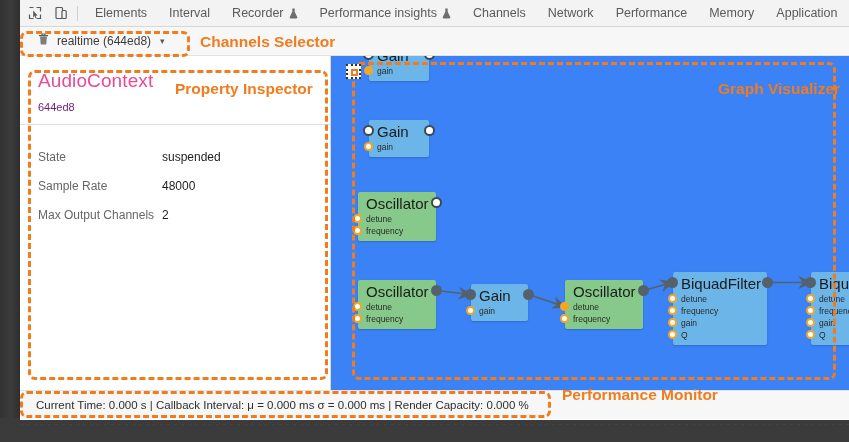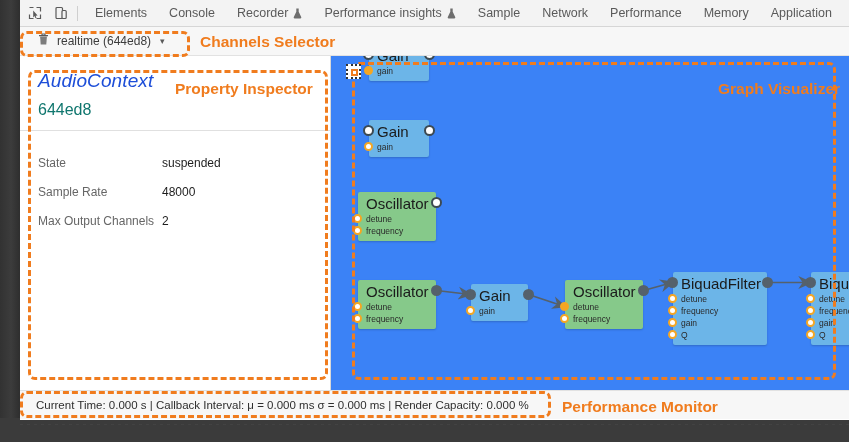--- a/index.html
+++ b/index.html
@@ -67,25 +67,25 @@
   
   #main{
     position:relative;height:340px;display:flex;background:#fff;
   }
   #inspector{
     width:310px;flex:0 0 auto;position:relative;
     border-right:1px solid #d8d8d8;background:#fff;
     padding:0 0 0 0;
   }
   #insp-title{
-    font-size:19px;color:#1d4ed8;font-weight:400;
-    padding:14px 0 0 18px;letter-spacing:.1px;font-style:italic;
+    font-size:19px;color:#ec4899;font-weight:400;
+    padding:14px 0 0 18px;letter-spacing:.1px;
   }
   #insp-sub{
-    font-size:16px;color:#0f766e;padding:9px 0 11px 18px;
+    font-size:11px;color:#701a75;padding:9px 0 11px 18px;
   }
   #insp-rule{height:1px;background:#e0e0e0;margin:0 0 0 0;}
   #insp-table{padding:13px 0 0 18px;font-size:12px;}
   .insp-row{display:flex;height:20px;align-items:center;margin-top:9px;}
   .insp-key{width:124px;color:#666;flex:0 0 auto;}
   .insp-val{color:#1d1d1d;}
 
   #graph{
     flex:1 1 auto;position:relative;overflow:hidden;background:#3b82f6;
   }
@@ -169,36 +169,36 @@
         <rect x="2" y="1.5" width="6.5" height="11" rx="1" fill="none" stroke="#5a5a5a" stroke-width="1.2"></rect>
         <rect x="8" y="4.5" width="4.2" height="8" rx="1" fill="#f3f3f3" stroke="#5a5a5a" stroke-width="1.2"></rect>
       </svg>
     </div>
     <div class="tb-sep"></div>
     <div id="tabs-host" style="display:flex;align-items:center;">
         <div class="tab">
           <span>Elements</span>
         </div>
         <div class="tab">
-          <span>Console</span>
+          <span>Interval</span>
         </div>
         <div class="tab">
           <span>Recorder</span>
           <svg class="flask" width="9" height="11" viewBox="0 0 9 11">
             <path d="M3.3 0.6h2.4v3.2l2.5 5.3c.3.7-.1 1.3-.8 1.3H1.6c-.7 0-1.1-.6-.8-1.3l2.5-5.3z" fill="#6e6e6e"></path>
           </svg>
         </div>
         <div class="tab">
           <span>Performance insights</span>
           <svg class="flask" width="9" height="11" viewBox="0 0 9 11">
             <path d="M3.3 0.6h2.4v3.2l2.5 5.3c.3.7-.1 1.3-.8 1.3H1.6c-.7 0-1.1-.6-.8-1.3l2.5-5.3z" fill="#6e6e6e"></path>
           </svg>
         </div>
         <div class="tab">
-          <span>Sample</span>
+          <span>Channels</span>
         </div>
         <div class="tab">
           <span>Network</span>
         </div>
         <div class="tab">
           <span>Performance</span>
         </div>
         <div class="tab">
           <span>Memory</span>
         </div>
@@ -389,13 +389,13 @@
 <div class="anno-label" style="left:200px;top:33px;">Channels Selector</div>
 
 <div class="anno-box" style="left:28px;top:70px;width:300px;height:310px;"></div>
 <div class="anno-label" style="left:175px;top:80px;">Property Inspector</div>
 
 <div class="anno-box" style="left:352px;top:62px;width:484px;height:318px;"></div>
 <div class="anno-label" style="left:718px;top:80px;">Graph Visualizer</div>
 <div id="handle-marker" style="left:346px;top:64px;"></div>
 
 <div class="anno-box" style="left:20px;top:391px;width:531px;height:27px;"></div>
-<div class="anno-label" style="left:562px;top:398px;text-align:right;">Performance Monitor</div>
+<div class="anno-label" style="left:562px;top:386px;text-align:right;">Performance Monitor</div>
 
 </body></html>

